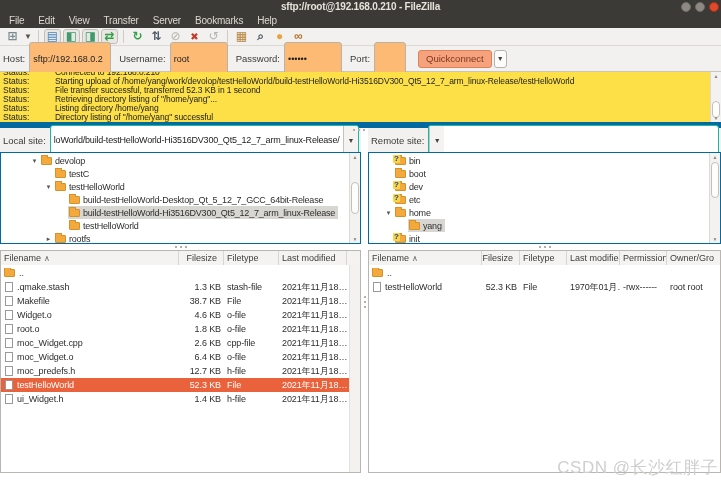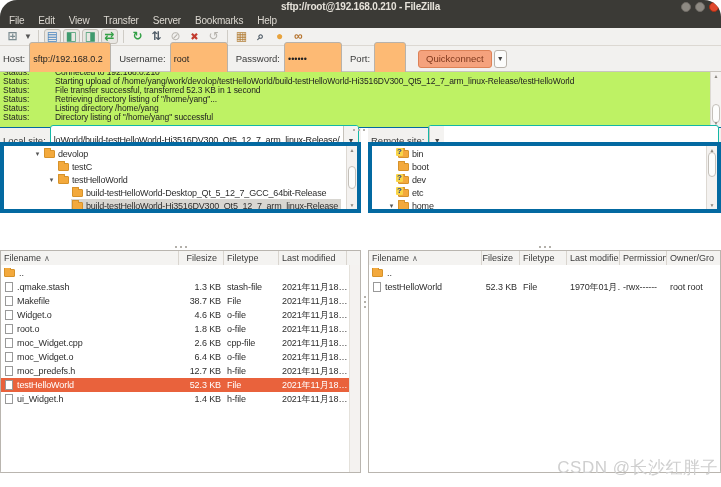--- a/index.html
+++ b/index.html
@@ -1,18 +1,18 @@
 <!DOCTYPE html>
 <html><head>
 <meta charset="utf-8">
 <style>
   * { margin:0; padding:0; box-sizing:border-box; }
   html,body { background:#fff; }
   body { font-family:"Liberation Sans","DejaVu Sans",sans-serif; }
-  .app { position:relative; width:721px; height:487px; background:#fff; overflow:hidden;border-radius:17px; }
+  .app { position:relative; width:721px; height:487px; background:#fff; overflow:hidden; }
 
   
   .topdark { position:absolute; left:0; top:0; width:721px; height:28px; background:#3b3a36; }
   .titlebar { position:absolute; left:0; top:0; width:721px; height:14px; }
   .title { position:absolute; left:0; right:0; top:1px; text-align:center; color:#e6e2da;
            font-size:10px; font-weight:700; letter-spacing:-0.2px; }
   .winbtns { position:absolute; right:2px; top:2px; display:flex; gap:4px; }
   .wb { width:10px; height:10px; border-radius:50%; background:#8e8a83; border:1px solid #706c66; }
   .wb.close { background:#e0492e; border-color:#a83014; }
 
@@ -46,22 +46,22 @@
   .qlabel:first-child { margin-left:0; }
   .qinput { height:17px; border:1px solid #b8b2aa; border-radius:3px; background:#fdba74; font-size:9px;
             font-family:inherit; color:#222; padding:16px 3px; }
   .qinput.host { width:82px; } .qinput.user { width:58px; } .qinput.pass { width:58px; } .qinput.port { width:32px; }
   .qcbtn { margin-left:12px; height:18px; padding:0 7px; background:#f5a27d; border:1px solid #dd8257;
            border-radius:3px; color:#7d371c; font-size:9.5px; font-family:inherit; }
   .qcdrop { margin-left:2px; width:13px; height:18px; border:1px solid #b8b2aa; border-radius:3px;
             background:#fcfcfb; font-size:7px; color:#444; display:inline-flex; align-items:center; justify-content:center; }
 
   
-  .statuslog { position:absolute; left:0; top:72px; width:721px; height:56px; background:#bef264;
-               border-bottom:1px solid #0369a1; overflow:hidden; }
+  .statuslog { position:absolute; left:0; top:72px; width:721px; height:56px; background:#fde047;
+               border-bottom:6px solid #0369a1; overflow:hidden; }
   .loglines { margin-top:-4px; padding-left:3px; }
   .logline { display:flex; height:9px; line-height:9px; white-space:nowrap; }
   .loglabel { width:52px; flex:none; font-size:8.5px; color:#222; }
   .logmsg { font-size:8.5px; color:#222; letter-spacing:-0.1px; }
 
   
   .vscroll { position:absolute; right:0; top:0; bottom:0; width:11px; background:#f4f2f0;
              border-left:1px solid #ddd9d3; }
   .sarr { position:absolute; left:0; right:0; text-align:center; font-size:5px; color:#8a867f; }
   .sarr.up { top:1px; } .sarr.down { bottom:1px; }
@@ -79,22 +79,22 @@
 
   .sitebar { position:absolute; left:0; top:0; width:100%; height:24px; background:#f2f1ef;
              display:flex; align-items:center; padding:0 2px 0 3px; }
   .slabel { font-size:9.5px; color:#3a3a3a; margin-right:4px; flex:none; }
   .combo { flex:1; height:30px; border:1px solid #14b8a6; border-radius:3px; background:#fff;
            display:flex; align-items:center; overflow:hidden; }
   .combotext { flex:1; font-size:9px; color:#222; padding:0 3px; white-space:nowrap; overflow:hidden; letter-spacing:-0.2px; }
   .combobtn { flex:none; width:15px; height:100%; border-left:1px solid #c6c2bb; background:#f4f3f1;
               font-size:7px; color:#444; display:flex; align-items:center; justify-content:center; }
 
-  .treebox { position:absolute; left:0; top:14px; width:100%; height:71px; background:#fff;
-             border:4px solid #0369a1; overflow:hidden; }
+  .treebox { position:absolute; left:0; top:24px; width:100%; height:92px; background:#fff;
+             border:1px solid #0369a1; overflow:hidden; }
   .tree { position:absolute; inset:1px 12px 0 0; overflow:hidden; }
   .trow { display:flex; align-items:center; height:13px; white-space:nowrap; }
   .expander { flex:none; width:11px; text-align:center; font-size:7px; color:#555; }
   .tin { display:inline-flex; align-items:center; gap:3px; padding:0 3px 0 1px; height:13px; }
   .trow.selected .tin { background:#d8d6d1; }
   .tlabel { font-size:9px; color:#2e2e2e; letter-spacing:-0.2px; }
 
   
   .ficon { position:relative; flex:none; display:inline-block; width:11px; height:8px; }
   .ficon.folder, .ficon.folder-q { background:#f3a93c; border:1px solid #d6922a; border-radius:1px; }

